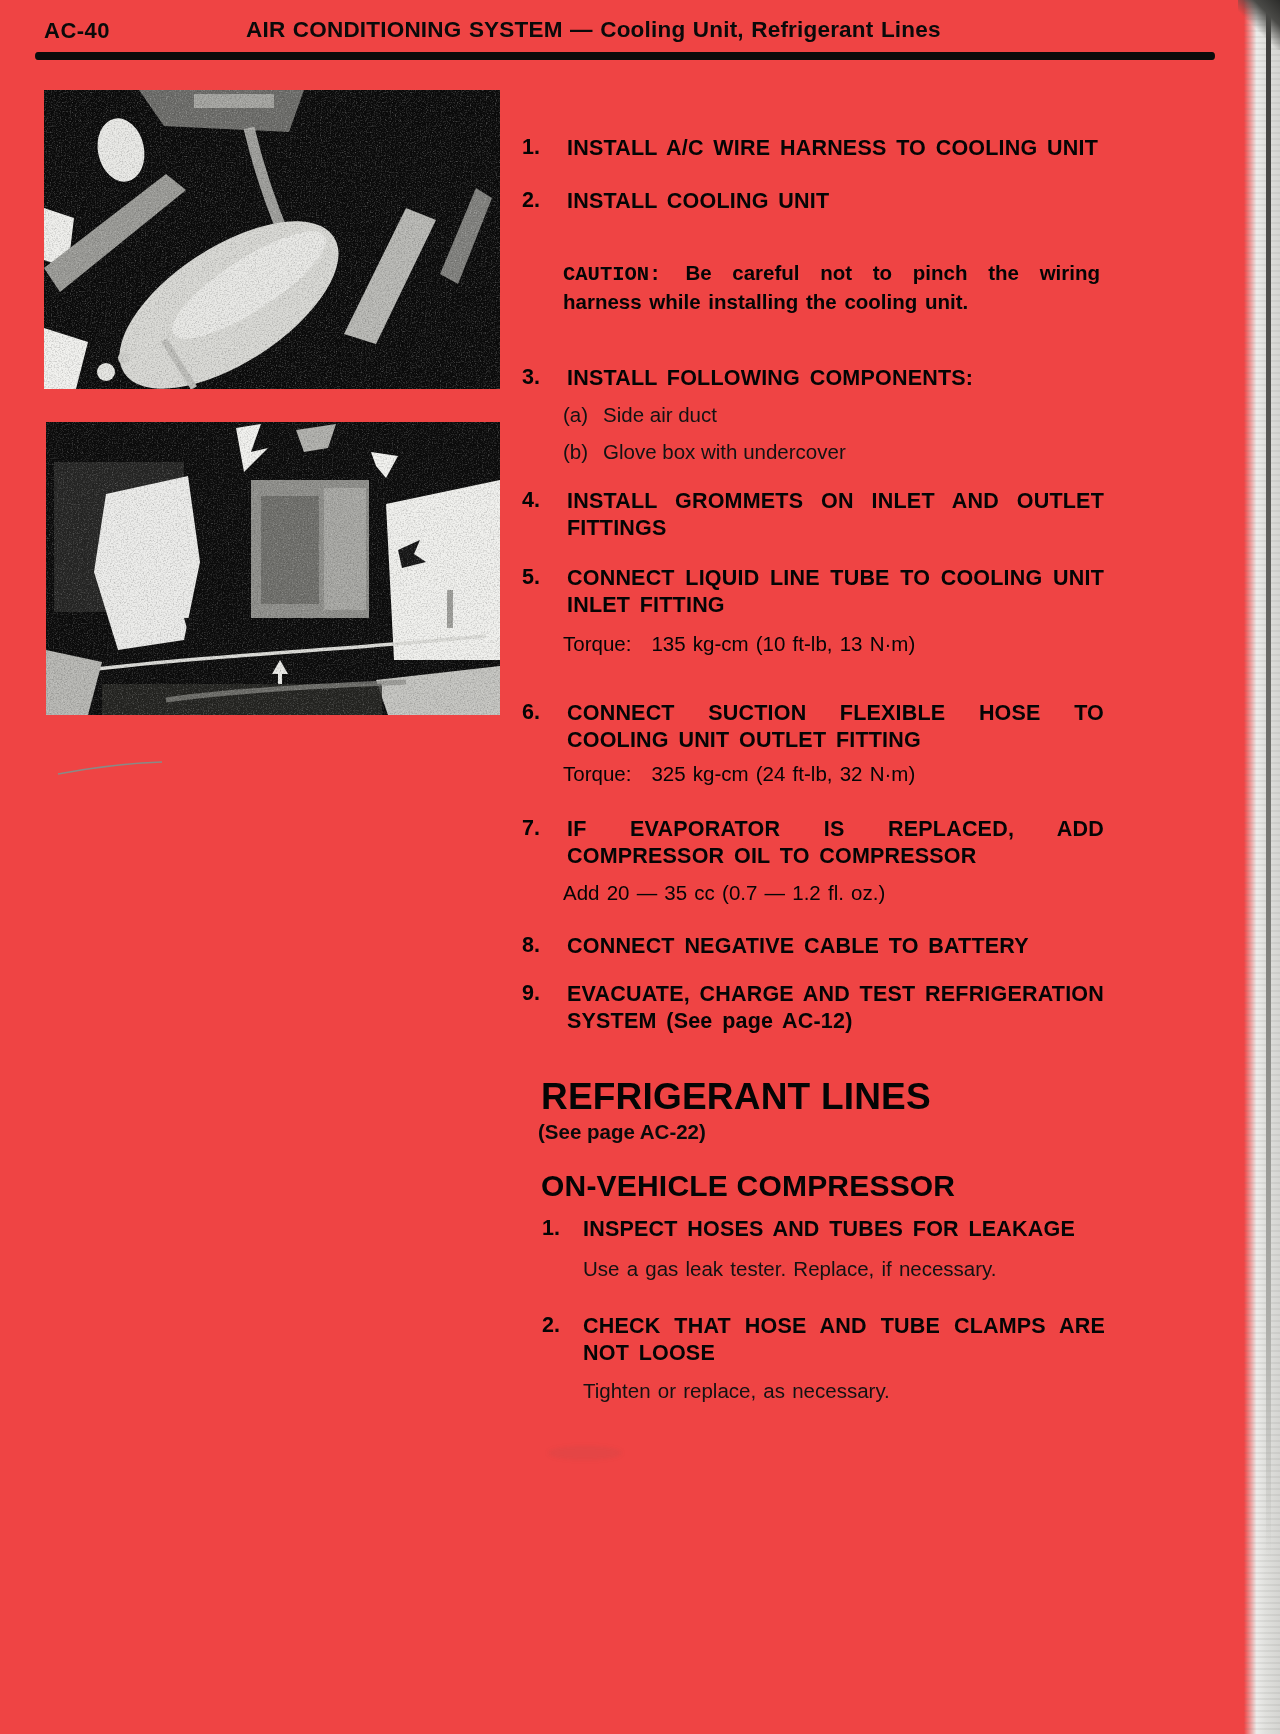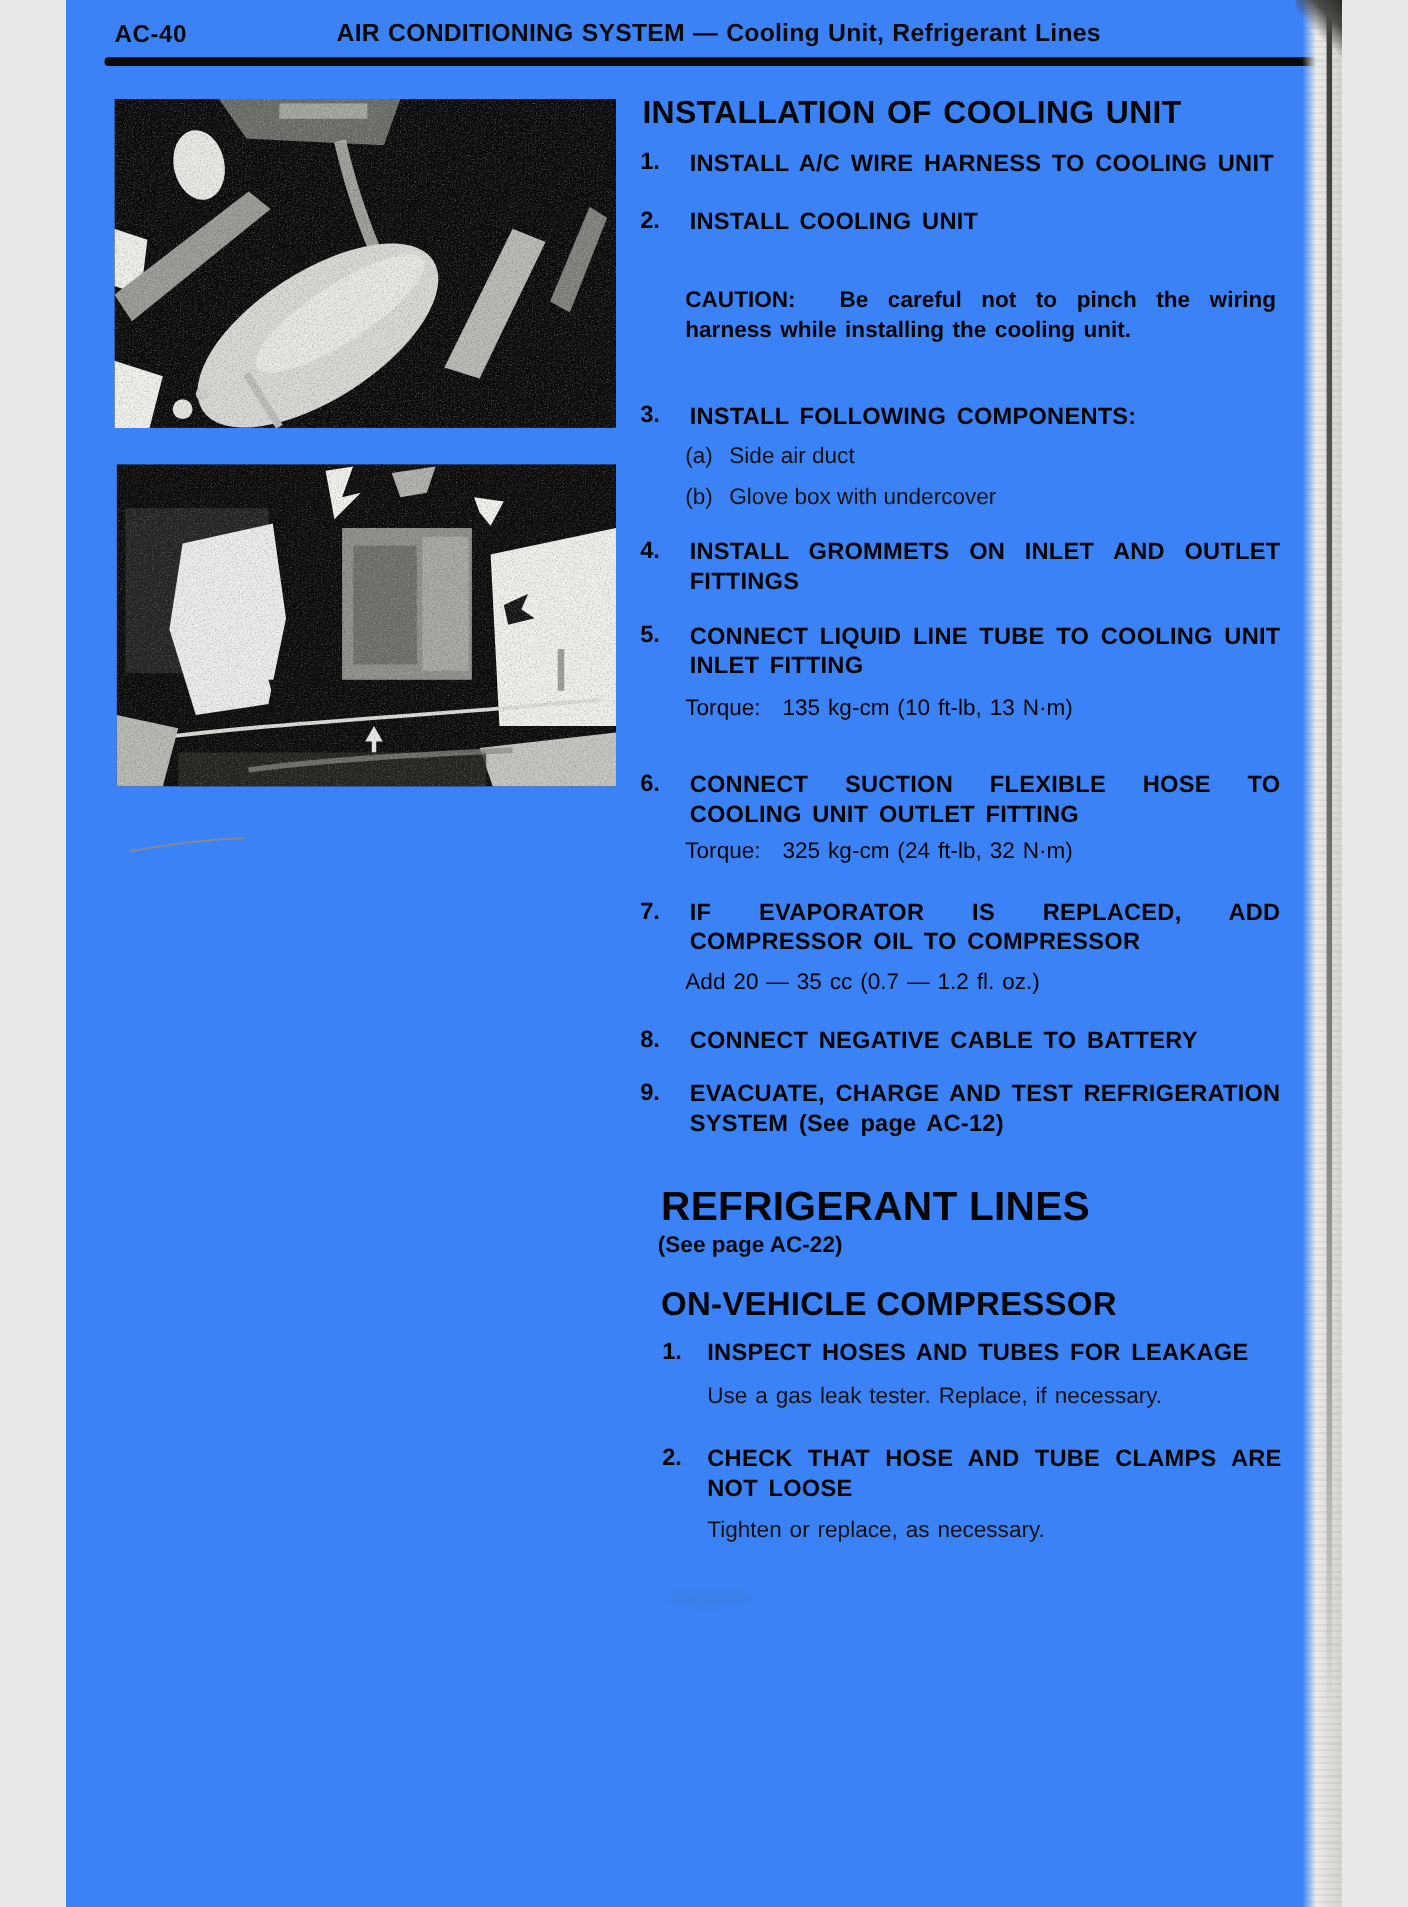--- a/index.html
+++ b/index.html
@@ -1,18 +1,18 @@
 <!DOCTYPE html>
 <html><head>
 <meta charset="utf-8">
 <style>
   html,body{margin:0;padding:0;background:#e9e9e7;}
   .page{
-    position:relative; width:1160px; height:1734px; margin:0 auto;
-    background:#3b82f6; overflow:hidden;
+    position:relative; width:1280px; height:1734px; margin:0 auto;
+    background:#ef4444; overflow:hidden;
     font-family:"Liberation Sans","DejaVu Sans",sans-serif;
     color:#111;
   }
   
   .page-code{position:absolute; left:44px; top:18px; font-size:22px; font-weight:700; letter-spacing:.5px; color:#0a0a0a;}
   .header-title{position:absolute; left:246px; top:17px; font-size:22.5px; font-weight:700; letter-spacing:.2px; color:#0a0a0a; word-spacing:1px;}
   .header-rule{position:absolute; left:35px; top:52px; width:1180px; height:8px; background:#0b0b0b; border-radius:3px/4px;}
   
   .edge-band{position:absolute; right:0; top:0; width:36px; height:100%;
     background:linear-gradient(to right, rgba(220,220,216,0) 0%, #ececea 35%, #e0e0dd 60%, #d5d5d2 100%);}
@@ -30,21 +30,21 @@
   
   .h1{position:absolute; left:524px; top:87px; font-size:29px; font-weight:700; letter-spacing:.3px; word-spacing:2px; color:#050505;}
   .step{position:absolute; left:522px; width:578px;}
   .step .num{position:absolute; left:0; top:0; font-size:21.5px; font-weight:700; color:#050505;}
   .step .heading{margin-left:45px; width:537px; font-size:21.5px; font-weight:700; line-height:27px;
     color:#050505; text-align:justify; text-align-last:left; word-spacing:3.5px; letter-spacing:.2px;}
   .body-line{position:absolute; left:563px; width:537px; font-size:20.5px; line-height:26px; color:#121212; word-spacing:1.5px;}
   .bold-line{font-weight:400; color:#050505;}
   .caution{position:absolute; left:563px; width:537px; font-size:20.5px; font-weight:700; line-height:27px;
     color:#050505; text-align:justify; text-align-last:left; word-spacing:2px;}
-  .caution .cap-label{padding-right:40px;}
+  .caution .cap-label{padding-right:24px;font-family:Liberation Mono, monospace;}
   .spec-row .label{padding-right:20px;}
   .subitem{position:absolute; left:563px; font-size:20.5px; color:#121212;}
   .subitem .sub-label{display:inline-block; width:40px;}
   
   .h2{position:absolute; left:541px; top:1076px; font-size:37px; font-weight:700; letter-spacing:.2px; color:#050505;}
   .see-page{position:absolute; left:538px; top:1120px; font-size:20.5px; font-weight:700; color:#0a0a0a;}
   .h3{position:absolute; left:541px; top:1169px; font-size:30px; font-weight:700; letter-spacing:.2px; color:#050505;}
   .step2{position:absolute; left:542px; width:563px;}
   .step2 .num{position:absolute; left:0; top:0; font-size:21.5px; font-weight:700; color:#050505;}
   .step2 .heading{margin-left:41px; width:522px; font-size:21.5px; font-weight:700; line-height:27px;
@@ -116,21 +116,20 @@
     <path d="M120,278 C 190,268 280,264 360,260" stroke="#8b8b87" stroke-width="5" fill="none" opacity=".7"></path>
     <rect width="454" height="293" filter="url(#grainW)" opacity=".4"></rect>
     <rect width="454" height="293" filter="url(#grainB)" opacity=".3"></rect>
   </svg>
 
   <svg class="pen-mark" width="110" height="24" viewBox="0 0 110 24">
     <path d="M3,18 C 35,12 75,7 107,6" stroke="#8a8a86" stroke-width="1.6" fill="none"></path>
   </svg>
   <div class="smudge"></div>
 
-  <div class="h1">INSTALLATION OF COOLING UNIT</div>
 
   <div class="step" style="top:135px;">
     <span class="num">1.</span>
     <div class="heading">INSTALL A/C WIRE HARNESS TO COOLING UNIT</div>
   </div>
 
   <div class="step" style="top:188px;">
     <span class="num">2.</span>
     <div class="heading">INSTALL COOLING UNIT</div>
   </div>

